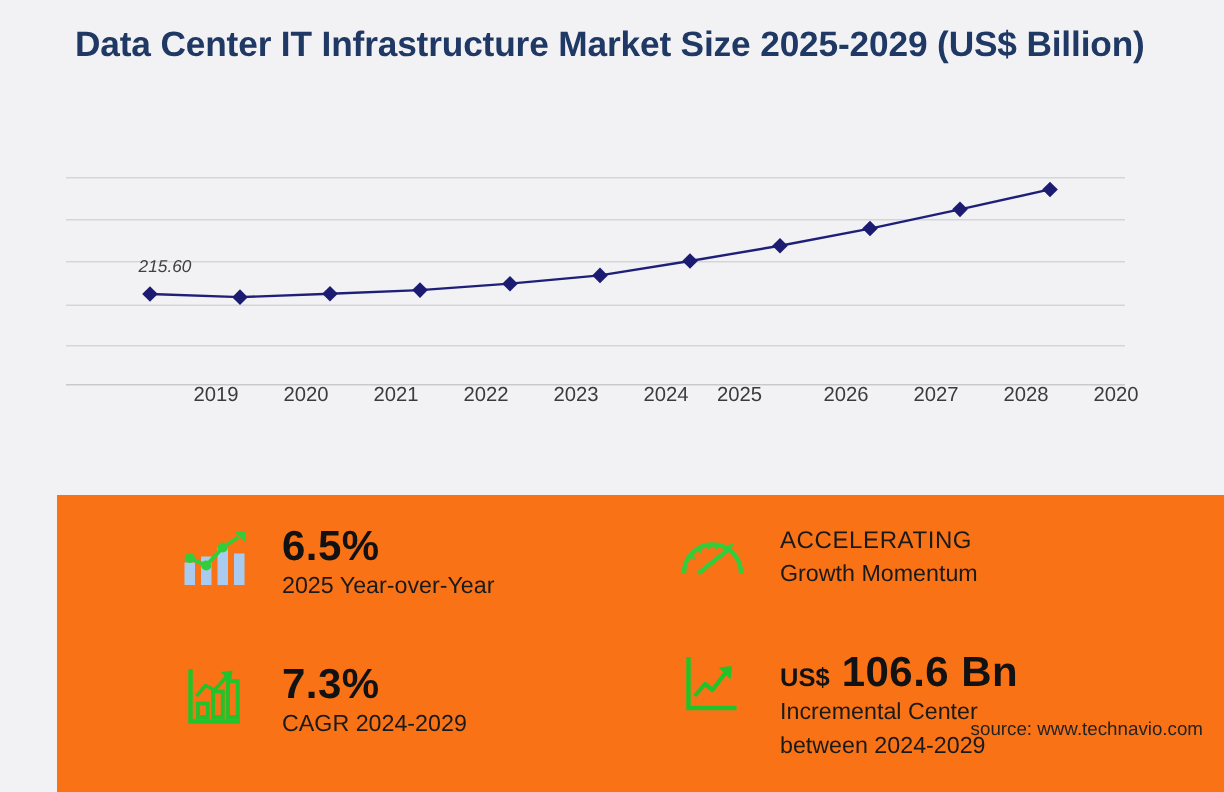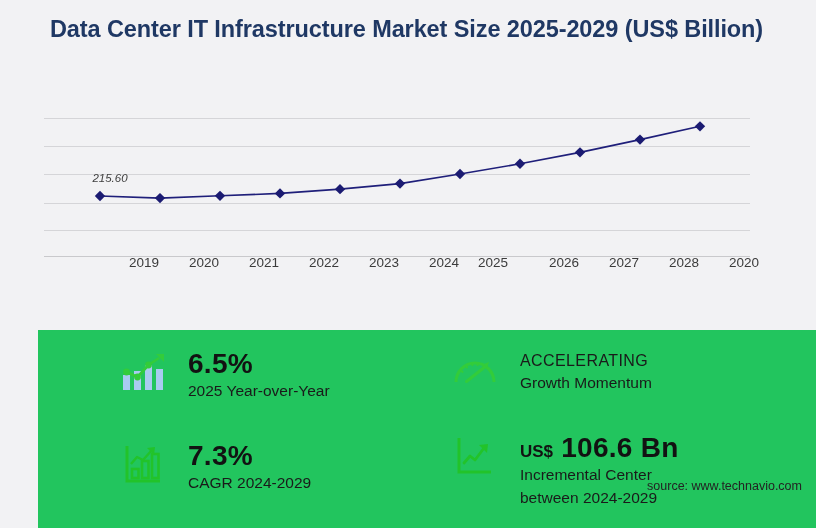--- a/index.html
+++ b/index.html
@@ -86,21 +86,21 @@
     white-space: nowrap;
   }
 
   
   #stats-panel {
     position: absolute;
     left: 38px;
     top: 330px;
     width: 778px;
     height: 198px;
-    background: #22c55e;
+    background: #f97316;
   }
   .stat-cell {
     position: absolute;
     display: flex;
     align-items: flex-start;
   }
   .stat-icon {
     flex: 0 0 auto;
     width: 54px;
     height: 48px;

